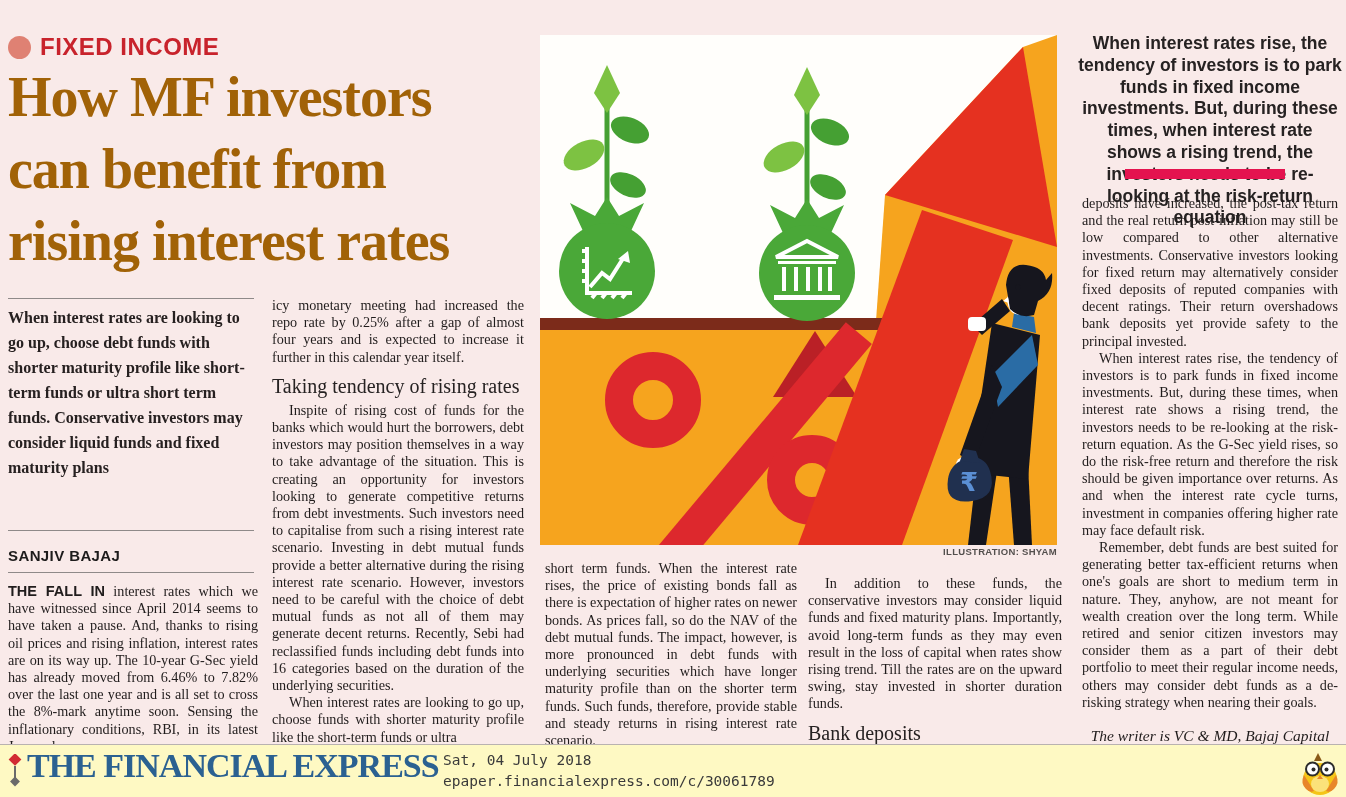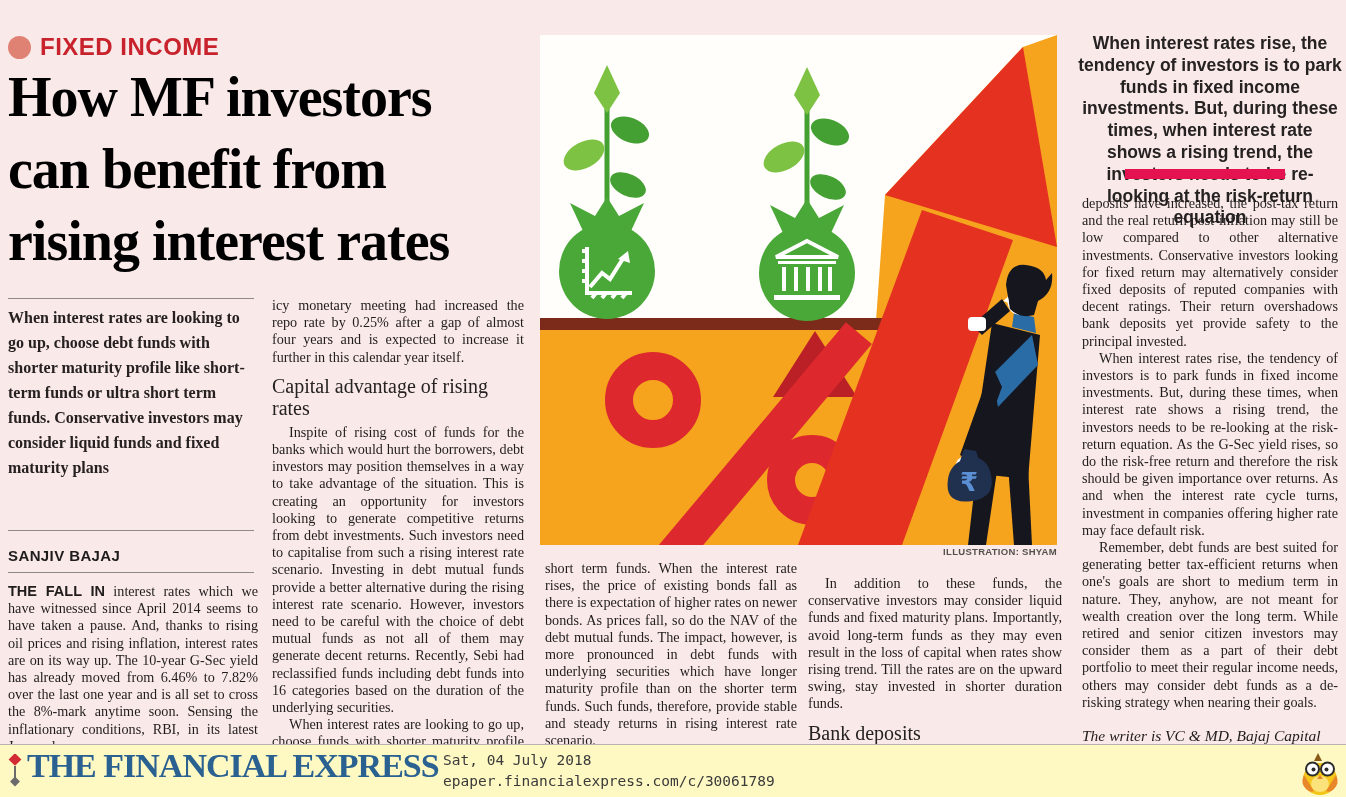--- a/index.html
+++ b/index.html
@@ -5,39 +5,39 @@
   html,body{margin:0;padding:0;}
   body{font-family:"Liberation Serif", serif; background:#e9e2e0;}
   #page{position:relative;width:1346px;height:797px;background:#f9eae9;overflow:hidden;border-right:7px solid #a16207;}
 
   
   #kicker{position:absolute;left:8px;top:33px;display:flex;align-items:center;gap:9px;}
   #kicker .dot{width:23px;height:23px;border-radius:50%;background:#df8173;}
   #kicker .lbl{font-family:"Liberation Sans",sans-serif;font-weight:bold;font-size:24px;letter-spacing:0.5px;color:#c8232c;}
 
   
-  #headline{position:absolute;left:8px;top:61px;width:540px;font-weight:bold;font-size:56px;line-height:72px;color:#000000;letter-spacing:-1px;}
+  #headline{position:absolute;left:8px;top:61px;width:540px;font-weight:bold;font-size:56px;line-height:72px;color:#a16207;letter-spacing:-1px;}
 
   
   .rule{position:absolute;left:8px;width:246px;height:0;border-top:1px solid #8f8a89;}
   #standfirst{position:absolute;left:8px;top:305px;width:248px;font-weight:bold;font-size:16px;line-height:25px;color:#262020;}
   #byline{position:absolute;left:8px;top:547px;font-family:"Liberation Sans",sans-serif;font-weight:bold;font-size:15px;letter-spacing:0.4px;color:#1d1b1b;}
 
   
   .col{position:absolute;font-size:14.2px;line-height:17.2px;color:#201c1c;text-align:justify;}
   .col p{margin:0;}
   .col p.ind{text-indent:17px;}
   .lead-in{font-family:Liberation Sans, sans-serif;font-weight:bold;font-size:14.5px;}
   .subhead{font-size:20px;line-height:22px;margin:9px 0 5px 0;color:#262222;text-align:left;}
   #col1{left:8px;top:583px;width:250px;}
   #col2{left:272px;top:297px;width:252px;}
   #col3{left:545px;top:560px;width:252px;}
   #col4{left:808px;top:560px;width:254px;margin-top:15px;}
   #col5{left:1082px;top:195px;width:256px;}
-  #col5 .credit{margin-top:16px;text-align:left;font-style:italic;font-size:15.5px;}
+  #col5 .credit{margin-top:16px;text-align:center;font-style:italic;font-size:15.5px;}
 
   
   #pullquote{position:absolute;left:1078px;top:33px;width:264px;text-align:center;
     font-family:"Liberation Sans",sans-serif;font-weight:bold;font-size:17.5px;line-height:21.8px;color:#262222;}
   #pullbar{position:absolute;left:1125px;top:169px;width:160px;height:10px;background:#e4134f;}
 
   
   #illus{position:absolute;left:540px;top:35px;width:517px;height:510px;}
   #illus-caption{position:absolute;left:807px;top:546px;width:250px;text-align:right;
     font-family:"Liberation Sans",sans-serif;font-weight:bold;font-size:9.5px;letter-spacing:0.3px;color:#54504e;}
@@ -70,21 +70,21 @@
   <div class="rule" style="top:530px;"></div>
   <div id="byline">SANJIV BAJAJ</div>
   <div class="rule" style="top:572px;"></div>
 
   <div id="col1" class="col">
     <p><span class="lead-in">THE FALL IN</span><span> interest rates which we have witnessed since April 2014 seems to have taken a pause. And, thanks to rising oil prices and rising inflation, interest rates are on its way up. The 10-year G-Sec yield has already moved from 6.46% to 7.82% over the last one year and is all set to cross the 8%-mark anytime soon. Sensing the inflationary conditions, RBI, in its latest June pol-</span></p>
   </div>
 
   <div id="col2" class="col">
     <p>icy monetary meeting had increased the repo rate by 0.25% after a gap of almost four years and is expected to increase it further in this calendar year itself.</p>
-    <div class="subhead">Capital advantage of rising rates</div>
+    <div class="subhead">Taking tendency of rising rates</div>
     <p class="ind">Inspite of rising cost of funds for the banks which would hurt the borrowers, debt investors may position themselves in a way to take advantage of the situation. This is creating an opportunity for investors looking to generate competitive returns from debt investments. Such investors need to capitalise from such a rising interest rate scenario. Investing in debt mutual funds provide a better alternative during the rising interest rate scenario. However, investors need to be careful with the choice of debt mutual funds as not all of them may generate decent returns. Recently, Sebi had reclassified funds including debt funds into 16 categories based on the duration of the underlying securities.</p>
     <p class="ind">When interest rates are looking to go up, choose funds with shorter maturity profile like the short-term funds or ultra</p>
   </div>
 
   <svg id="illus" viewBox="0 0 517 510">
 
     <rect x="0" y="0" width="517" height="510" fill="#fffefb"></rect>
     <rect x="0" y="287" width="517" height="223" fill="#f6a41e"></rect>
     <polygon points="483,12 517,0 517,300 335,300 345,160" fill="#f6a41e"></polygon>
 

